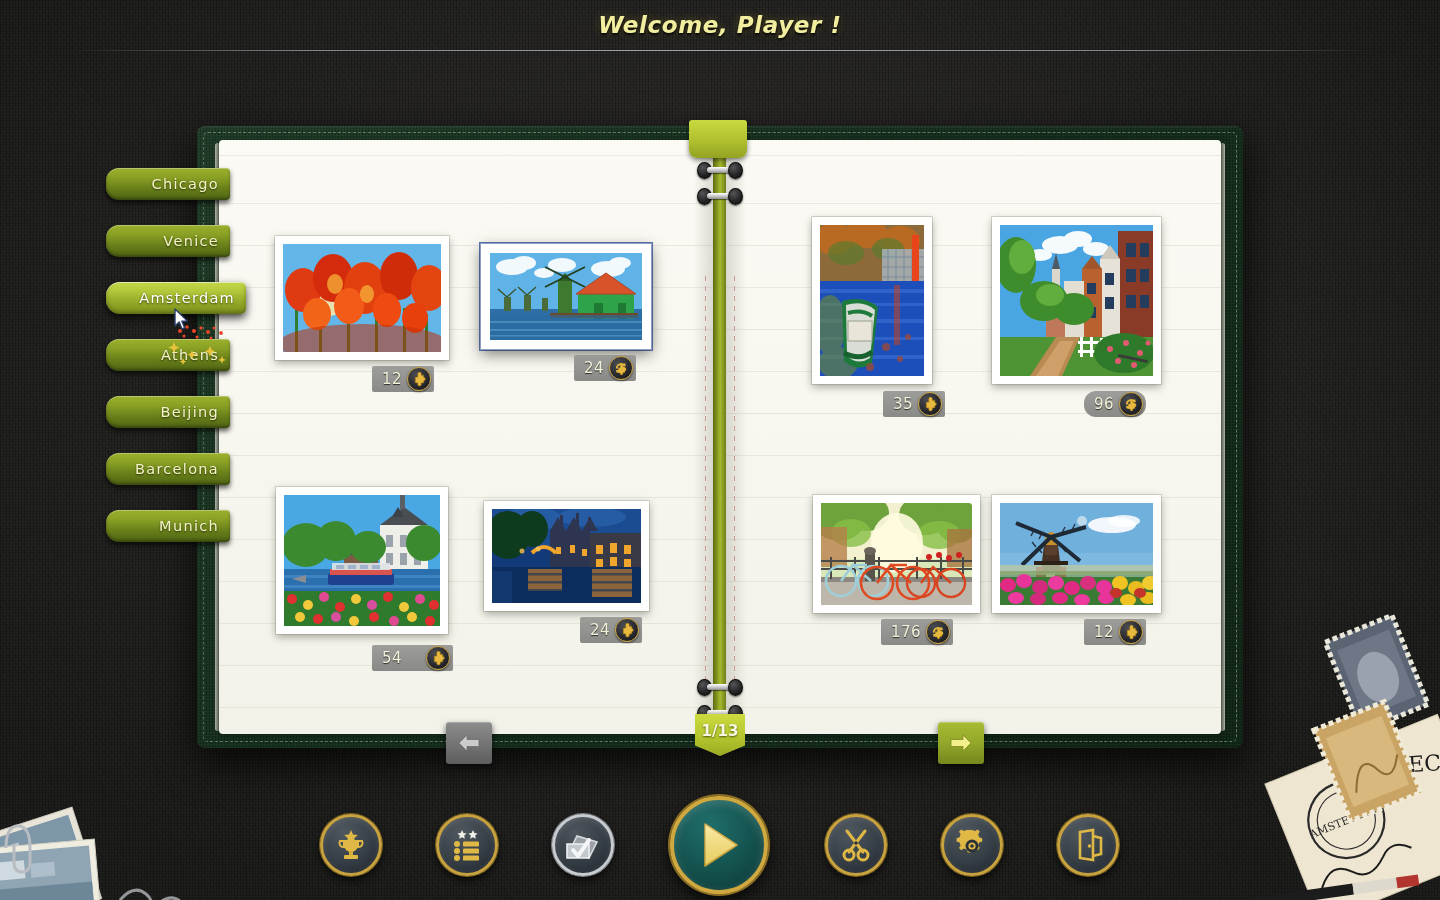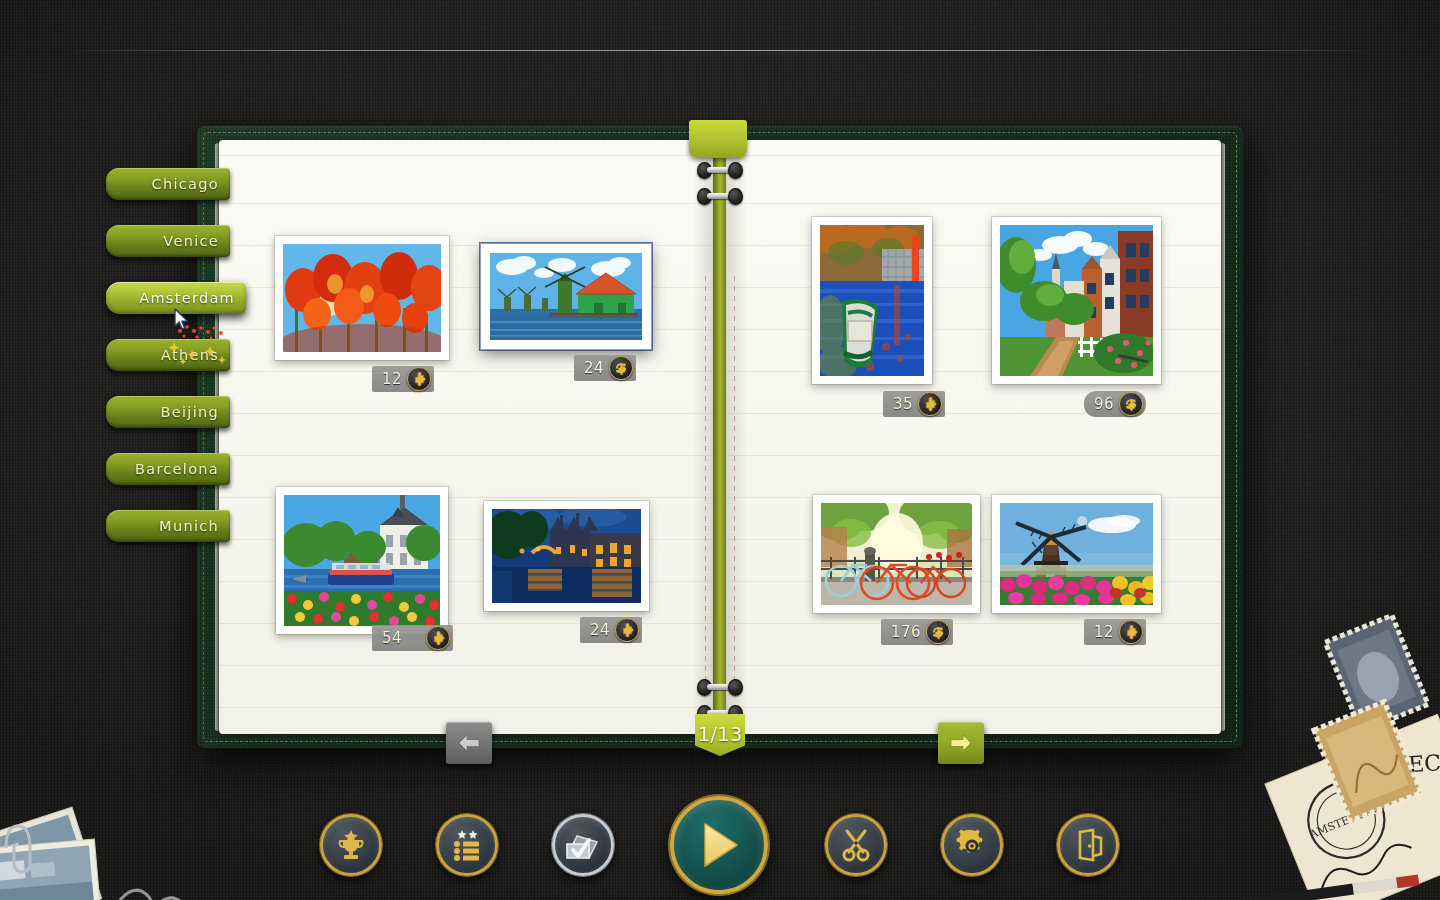--- a/index.html
+++ b/index.html
@@ -191,21 +191,21 @@
     position: absolute; left: 498px; top: 588px;
     width: 50px; height: 42px; z-index: 25;
     background: linear-gradient(180deg, #cbdb3f 0%, #b7c82f 50%, #9aab24 100%);
     border-radius: 0 0 7px 7px;
     clip-path: polygon(0 0, 100% 0, 100% 75%, 50% 100%, 0 75%);
     display: flex; align-items: flex-start; justify-content: center;
     padding-top: 8px;
     box-shadow: 0 3px 6px rgba(0,0,0,.55);
   }
   #page-counter-text {
-    font-size: 20px; color: #f7f8e2; font-weight: normal;
+    font-size: 15px; color: #f7f8e2; font-weight: bold;
     text-shadow: 0 1px 2px rgba(50,60,0,.8);
   }
 
   
   .thumb-wrap { position: absolute; z-index: 20; }
   .thumb-frame {
     position: relative;
     background: #ffffff;
     padding: 8px;
     box-shadow: 0 3px 8px rgba(70,70,60,.45), 0 0 0 1px rgba(190,190,175,.55);
@@ -356,20 +356,21 @@
     <g transform="rotate(-8 110 316)">
       <rect x="8" y="306" width="120" height="11" fill="#1c1c1c"></rect>
       <rect x="128" y="306" width="44" height="11" fill="#ddd9cd"></rect>
       <rect x="172" y="306" width="22" height="11" fill="#b2352f"></rect>
     </g>
   </svg>
 </div>
 
 <div id="header">
   <div id="header-rule"></div>
+  <div id="welcome-title">Welcome, Player !</div>
 </div>
 
 <div id="sidebar">
 
   <div class="city-tab">
     <span class="city-label">Chicago</span>
   </div>
 
   <div class="city-tab">
     <span class="city-label">Venice</span>
@@ -789,21 +790,21 @@
             <circle cx="52" cy="122" r="5" fill="#d94fa0"></circle>
               <circle cx="70" cy="126" r="5" fill="#f2c93a"></circle>
             <circle cx="90" cy="122" r="5" fill="#e0302f"></circle>
               <circle cx="110" cy="126" r="5" fill="#e04a93"></circle>
             <circle cx="128" cy="122" r="5" fill="#f2c93a"></circle>
               <circle cx="146" cy="126" r="5" fill="#e0302f"></circle>
           </g>
         </svg>
       </div>
     </div>
-    <div class="badge" style="left:96px; top:138px;gap:24px;">
+    <div class="badge" style="left:96px; top:158px;gap:24px;">
       <span class="badge-count">54</span>
       <span class="badge-icon">
         <svg width="15" height="15" viewBox="0 0 16 16">
           <path d="M6 2 a1.6 1.6 0 0 1 4 0 l0 1.4 2.6 0 0 2.4 a1.6 1.6 0 0 1 0 3.4 l0 2.4
                    -2.6 0 0 1.4 a1.6 1.6 0 0 1 -4 0 l0 -1.4 -2.6 0 0 -6.2 2.6 0z" fill="#e7b93e" stroke="#8d6a15" stroke-width=".7"></path>
         </svg>
       </span>
     </div>
   </div>
 

